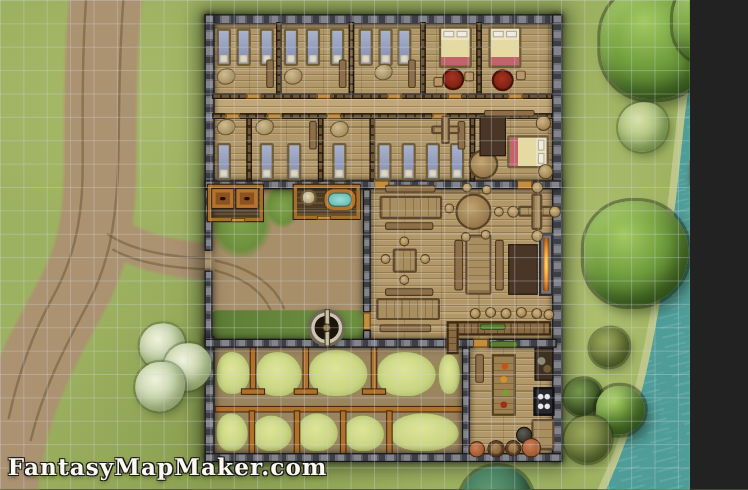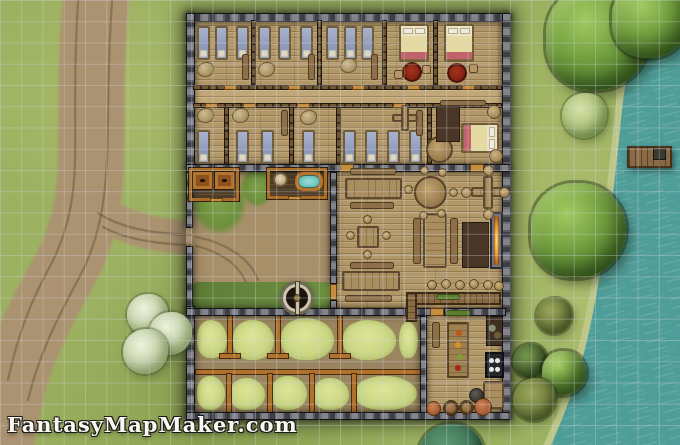--- a/index.html
+++ b/index.html
@@ -1,16 +1,16 @@
 <!DOCTYPE html>
 <html><head>
 <meta charset="utf-8">
 <style>
   html,body{margin:0;padding:0;background:#222;}
-  #map{position:relative;width:680px;height:445px;overflow:hidden;font-family:"DejaVu Sans",sans-serif;}
+  #map{position:relative;width:627px;height:445px;overflow:hidden;font-family:"DejaVu Sans",sans-serif;}
   #map *{box-sizing:border-box;}
   .abs{position:absolute;}
   #building,#veg{position:absolute;inset:0;}
 
   .grass{inset:0;background-color:#9db261;background-image:
     radial-gradient(220px 160px at 18% 22%,rgba(178,192,112,.55),rgba(178,192,112,0) 70%),
     radial-gradient(260px 200px at 40% 75%,rgba(128,148,70,.5),rgba(128,148,70,0) 70%),
     radial-gradient(200px 150px at 78% 30%,rgba(176,190,112,.4),rgba(176,190,112,0) 70%),
     radial-gradient(120px 260px at 86% 60%,rgba(205,214,135,.38),rgba(205,214,135,0) 72%),
     radial-gradient(300px 220px at 30% 98%,rgba(120,140,64,.45),rgba(120,140,64,0) 70%);}

